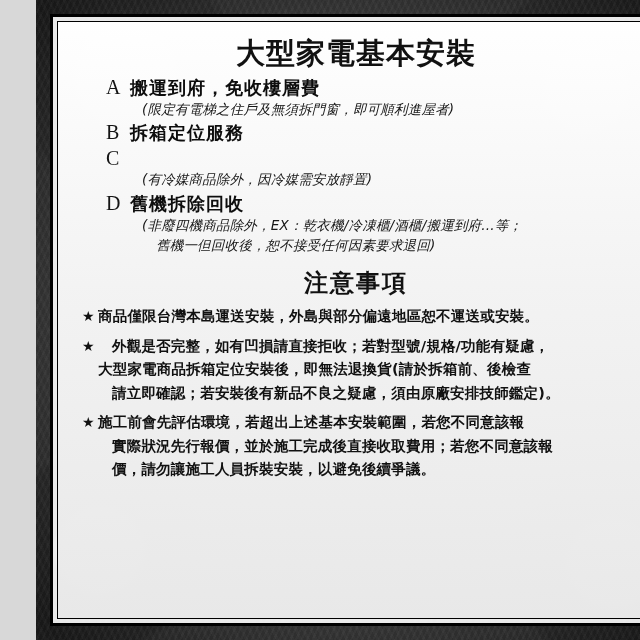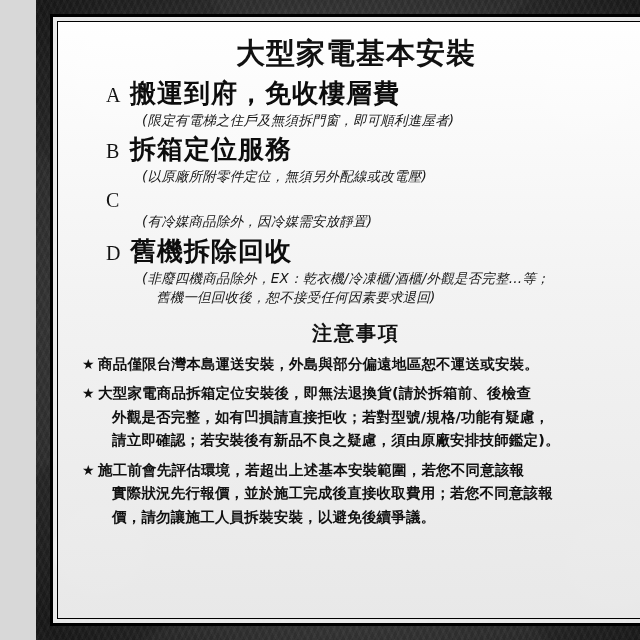--- a/index.html
+++ b/index.html
@@ -78,41 +78,41 @@
     padding-left: 30px;
   }
   .item-letter {
     font-size: 20px;
     color: #141414;
     width: 24px;
     flex: 0 0 24px;
     font-family: "Liberation Serif", serif;
   }
   .item-title {
-    font-size: 26px;
+    font-size: 18px;
     font-weight: bold;
     color: #0d0d0d;
     letter-spacing: 1px;
   }
   .item-note {
     font-size: 13.5px;
     color: #161616;
     padding-left: 66px;
     line-height: 1.45;
     letter-spacing: 0.2px;
     font-style: italic;
   }
   .item-note .cont {
     display: block;
     padding-left: 14px;
   }
   .subtitle {
     text-align: center;
     font-weight: bold;
-    font-size: 20px;
+    font-size: 24px;
     color: #111;
     letter-spacing: 2px;
     margin: 12px 0 6px 0;
   }
   .note-list {
     padding: 0 4px 0 6px;
   }
   .note {
     display: flex;
     align-items: flex-start;
@@ -155,57 +155,56 @@
           <span class="item-title">搬運到府，免收樓層費</span>
         </div>
         <div class="item-note">(限定有電梯之住戶及無須拆門窗，即可順利進屋者)</div>
       </div>
 
       <div class="item">
         <div class="item-head">
           <span class="item-letter">B</span>
           <span class="item-title">拆箱定位服務</span>
         </div>
-        <div class="item-note">(以原廠所附零件定位，無須另外配線或改電壓)</div>
       </div>
 
       <div class="item">
         <div class="item-head">
           <span class="item-letter">C</span>
         </div>
         <div class="item-note">(有冷媒商品除外，因冷媒需安放靜置)</div>
       </div>
 
       <div class="item">
         <div class="item-head">
           <span class="item-letter">D</span>
           <span class="item-title">舊機拆除回收</span>
         </div>
         <div class="item-note">
-          <span>(非廢四機商品除外，EX：乾衣機/冷凍櫃/酒櫃/外觀是否完整...等；</span>
+          <span>(非廢四機商品除外，EX：乾衣機/冷凍櫃/酒櫃/搬運到府...等；</span>
           <span class="cont">舊機一但回收後，恕不接受任何因素要求退回)</span>
         </div>
       </div>
 
       <div class="subtitle">注意事項</div>
 
       <div class="note-list">
 
         <div class="note">
           <span class="star">★</span>
           <span class="note-text">
             <span class="ln">商品僅限台灣本島運送安裝，外島與部分偏遠地區恕不運送或安裝。</span>
           </span>
         </div>
 
         <div class="note">
           <span class="star">★</span>
           <span class="note-text">
+            <span class="ln indent">外觀是否完整，如有凹損請直接拒收；若對型號/規格/功能有疑慮，</span>
             <span class="ln">大型家電商品拆箱定位安裝後，即無法退換貨(請於拆箱前、後檢查</span>
-            <span class="ln indent">外觀是否完整，如有凹損請直接拒收；若對型號/規格/功能有疑慮，</span>
             <span class="ln indent">請立即確認；若安裝後有新品不良之疑慮，須由原廠安排技師鑑定)。</span>
           </span>
         </div>
 
         <div class="note">
           <span class="star">★</span>
           <span class="note-text">
             <span class="ln">施工前會先評估環境，若超出上述基本安裝範圍，若您不同意該報</span>
             <span class="ln indent">實際狀況先行報價，並於施工完成後直接收取費用；若您不同意該報</span>
             <span class="ln indent">價，請勿讓施工人員拆裝安裝，以避免後續爭議。</span>

